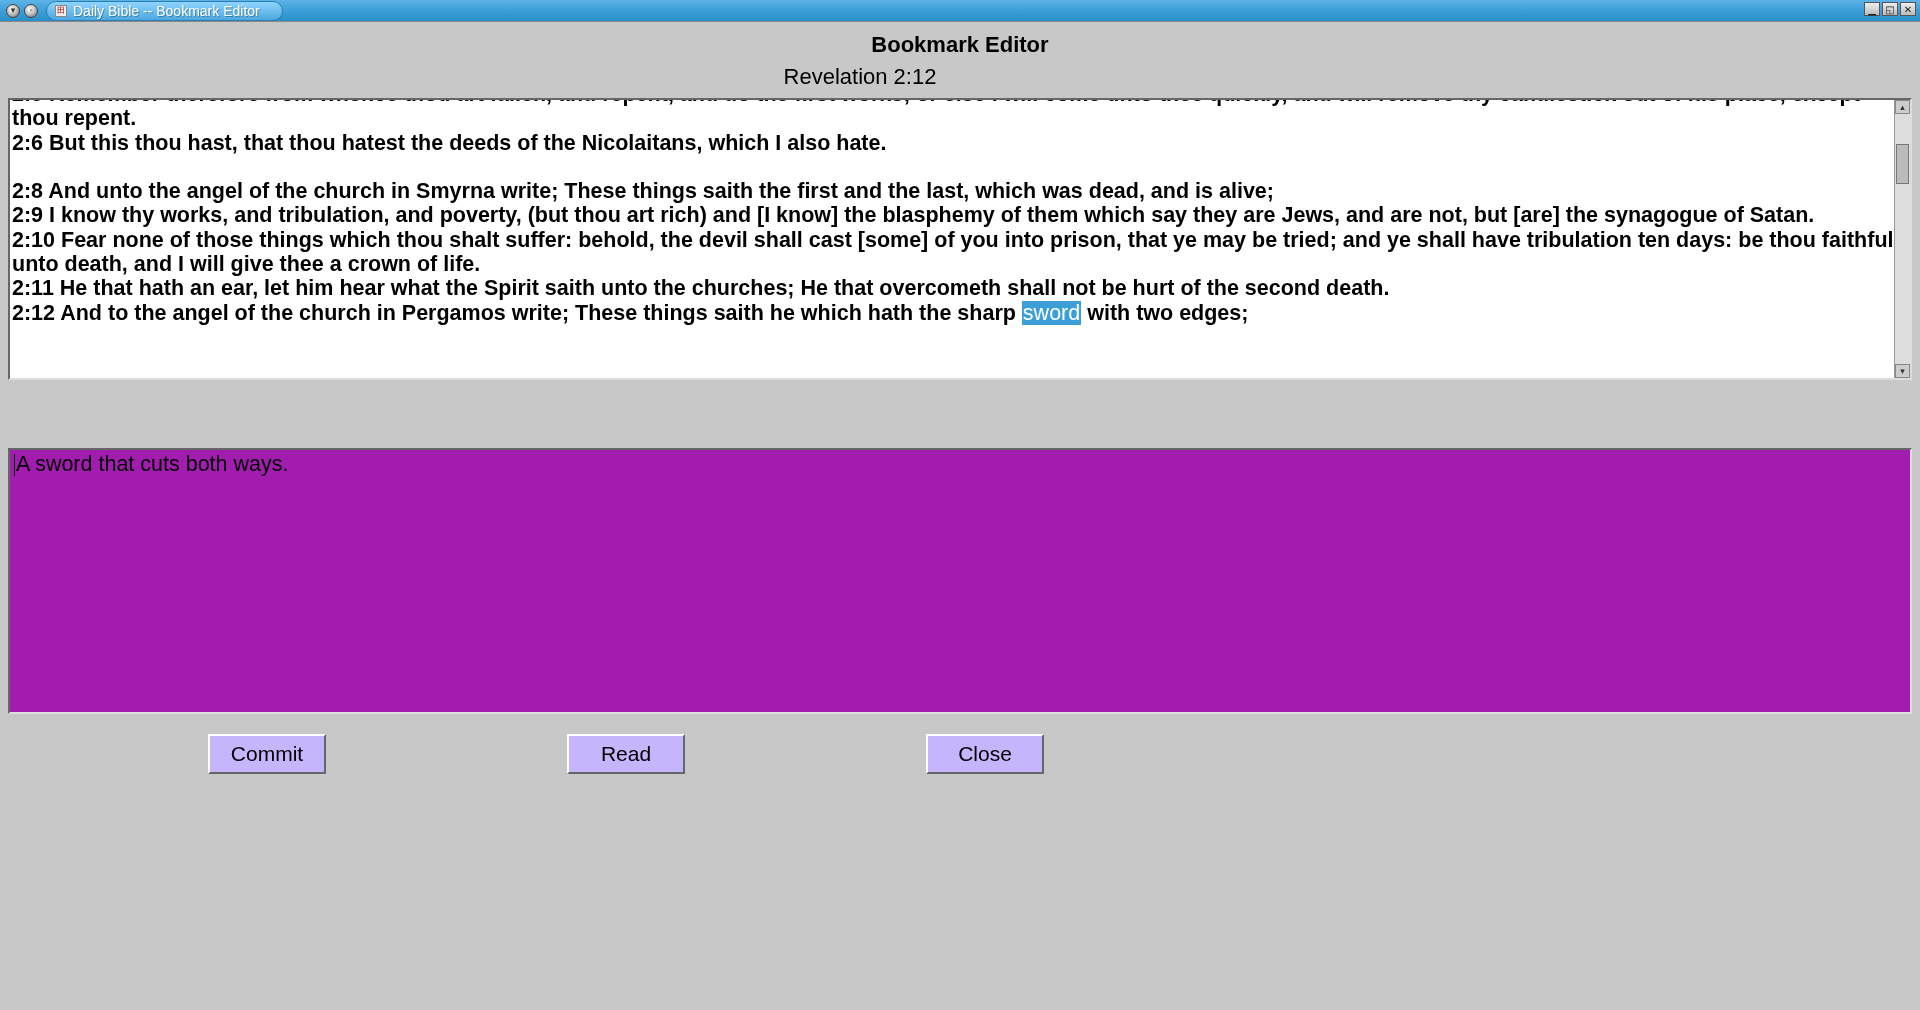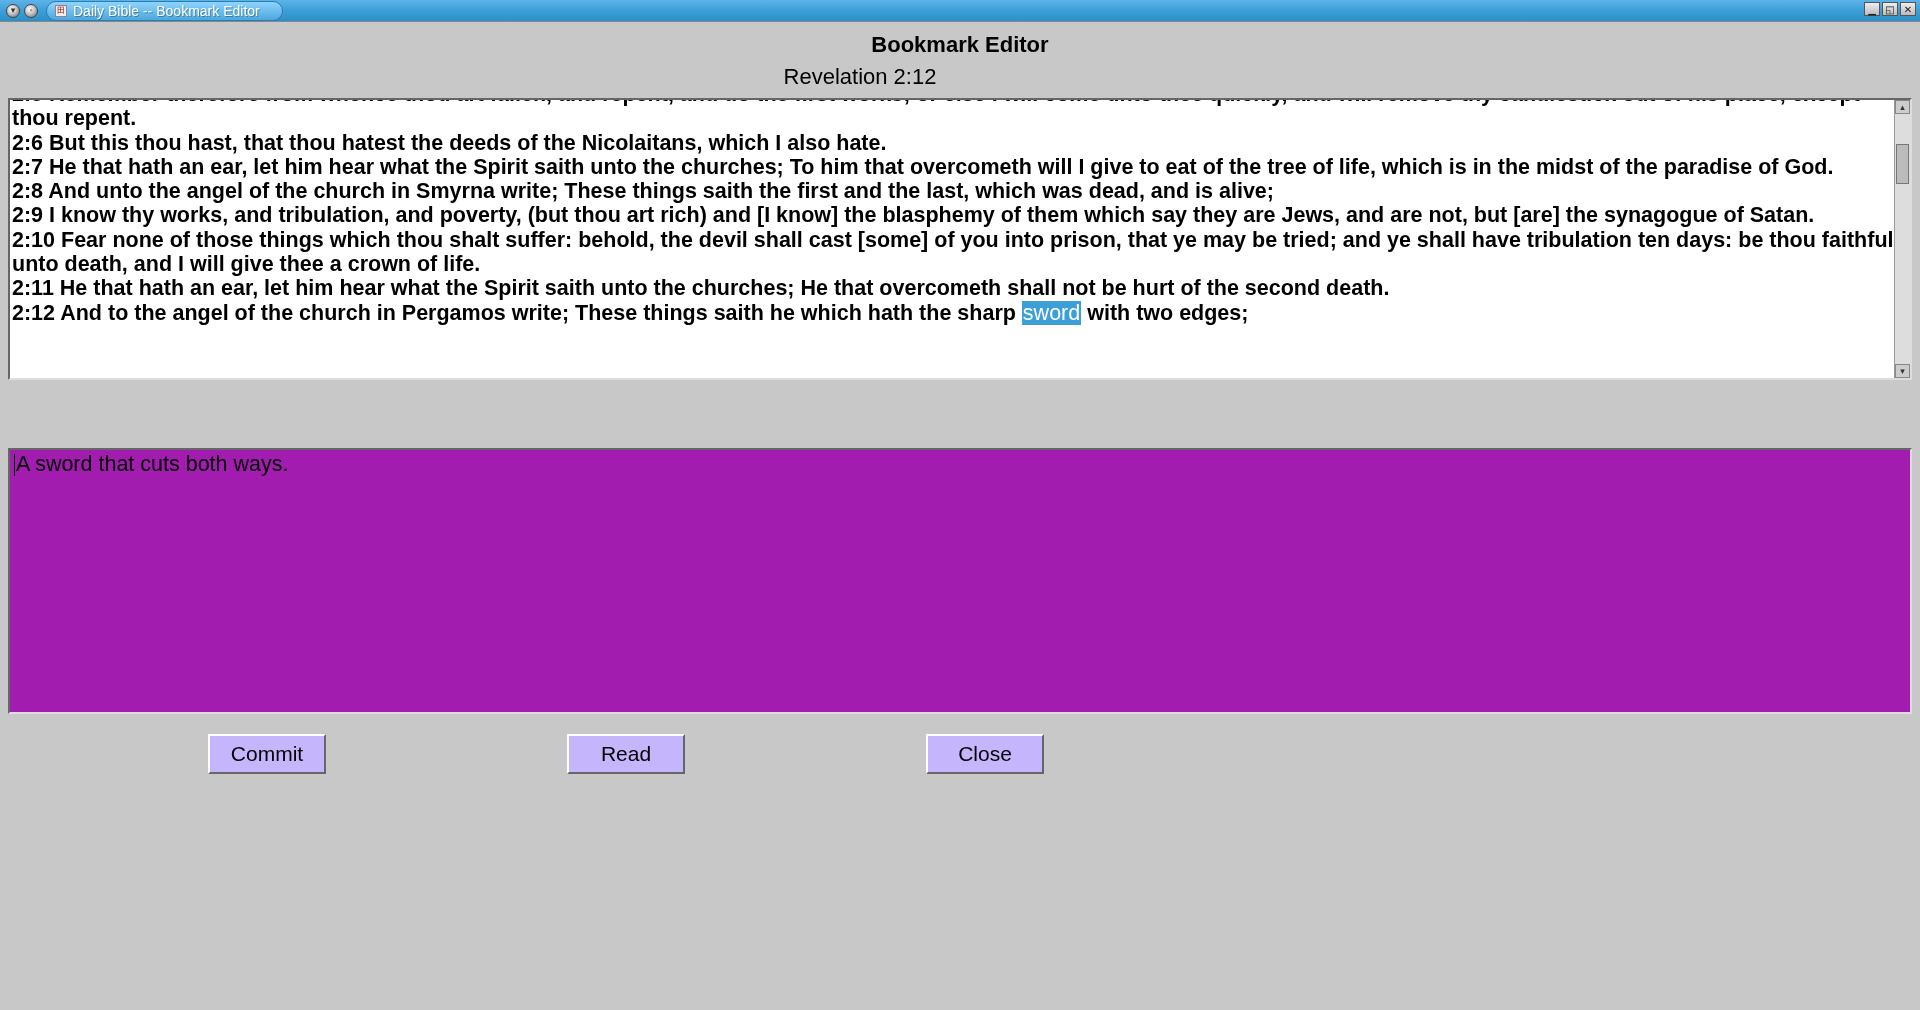--- a/index.html
+++ b/index.html
@@ -196,21 +196,21 @@
   <div class="header-title">Bookmark Editor</div>
 
   <div class="header-row">
     <div class="header-ref">Revelation 2:12</div>
   </div>
 
   <div class="textpane">
     <div class="scroll-content">
       <span class="verse-text">2:5 Remember therefore from whence thou art fallen, and repent, and do the first works; or else I will come unto thee quickly, and will remove thy candlestick out of his place, except thou repent.</span><br>
       <span class="verse-text">2:6 But this thou hast, that thou hatest the deeds of the Nicolaitans, which I also hate.</span><br>
-      <span class="verse-text">2:7 He that hath an ear, let him hear what the Spirit saith unto the churches; To him that overcometh will I give to eat of the tree of life, which is in the midst of the paradise of God.</span><br>
+      <br>
       <span class="verse-text">2:8 And unto the angel of the church in Smyrna write; These things saith the first and the last, which was dead, and is alive;</span><br>
       <span class="verse-text">2:9 I know thy works, and tribulation, and poverty, (but thou art rich) and [I know] the blasphemy of them which say they are Jews, and are not, but [are] the synagogue of Satan.</span><br>
       <span class="verse-text">2:10 Fear none of those things which thou shalt suffer: behold, the devil shall cast [some] of you into prison, that ye may be tried; and ye shall have tribulation ten days: be thou faithful unto death, and I will give thee a crown of life.</span><br>
       <span class="verse-text">2:11 He that hath an ear, let him hear what the Spirit saith unto the churches; He that overcometh shall not be hurt of the second death.</span><br>
       <span class="verse-text">2:12 And to the angel of the church in Pergamos write; These things saith he which hath the sharp </span><span class="hl">sword</span><span class="verse-text"> with two edges;</span>
     </div>
     <div class="vscroll">
       <div class="arrow">▴</div>
       <div class="track">
         <div class="thumb"></div>

